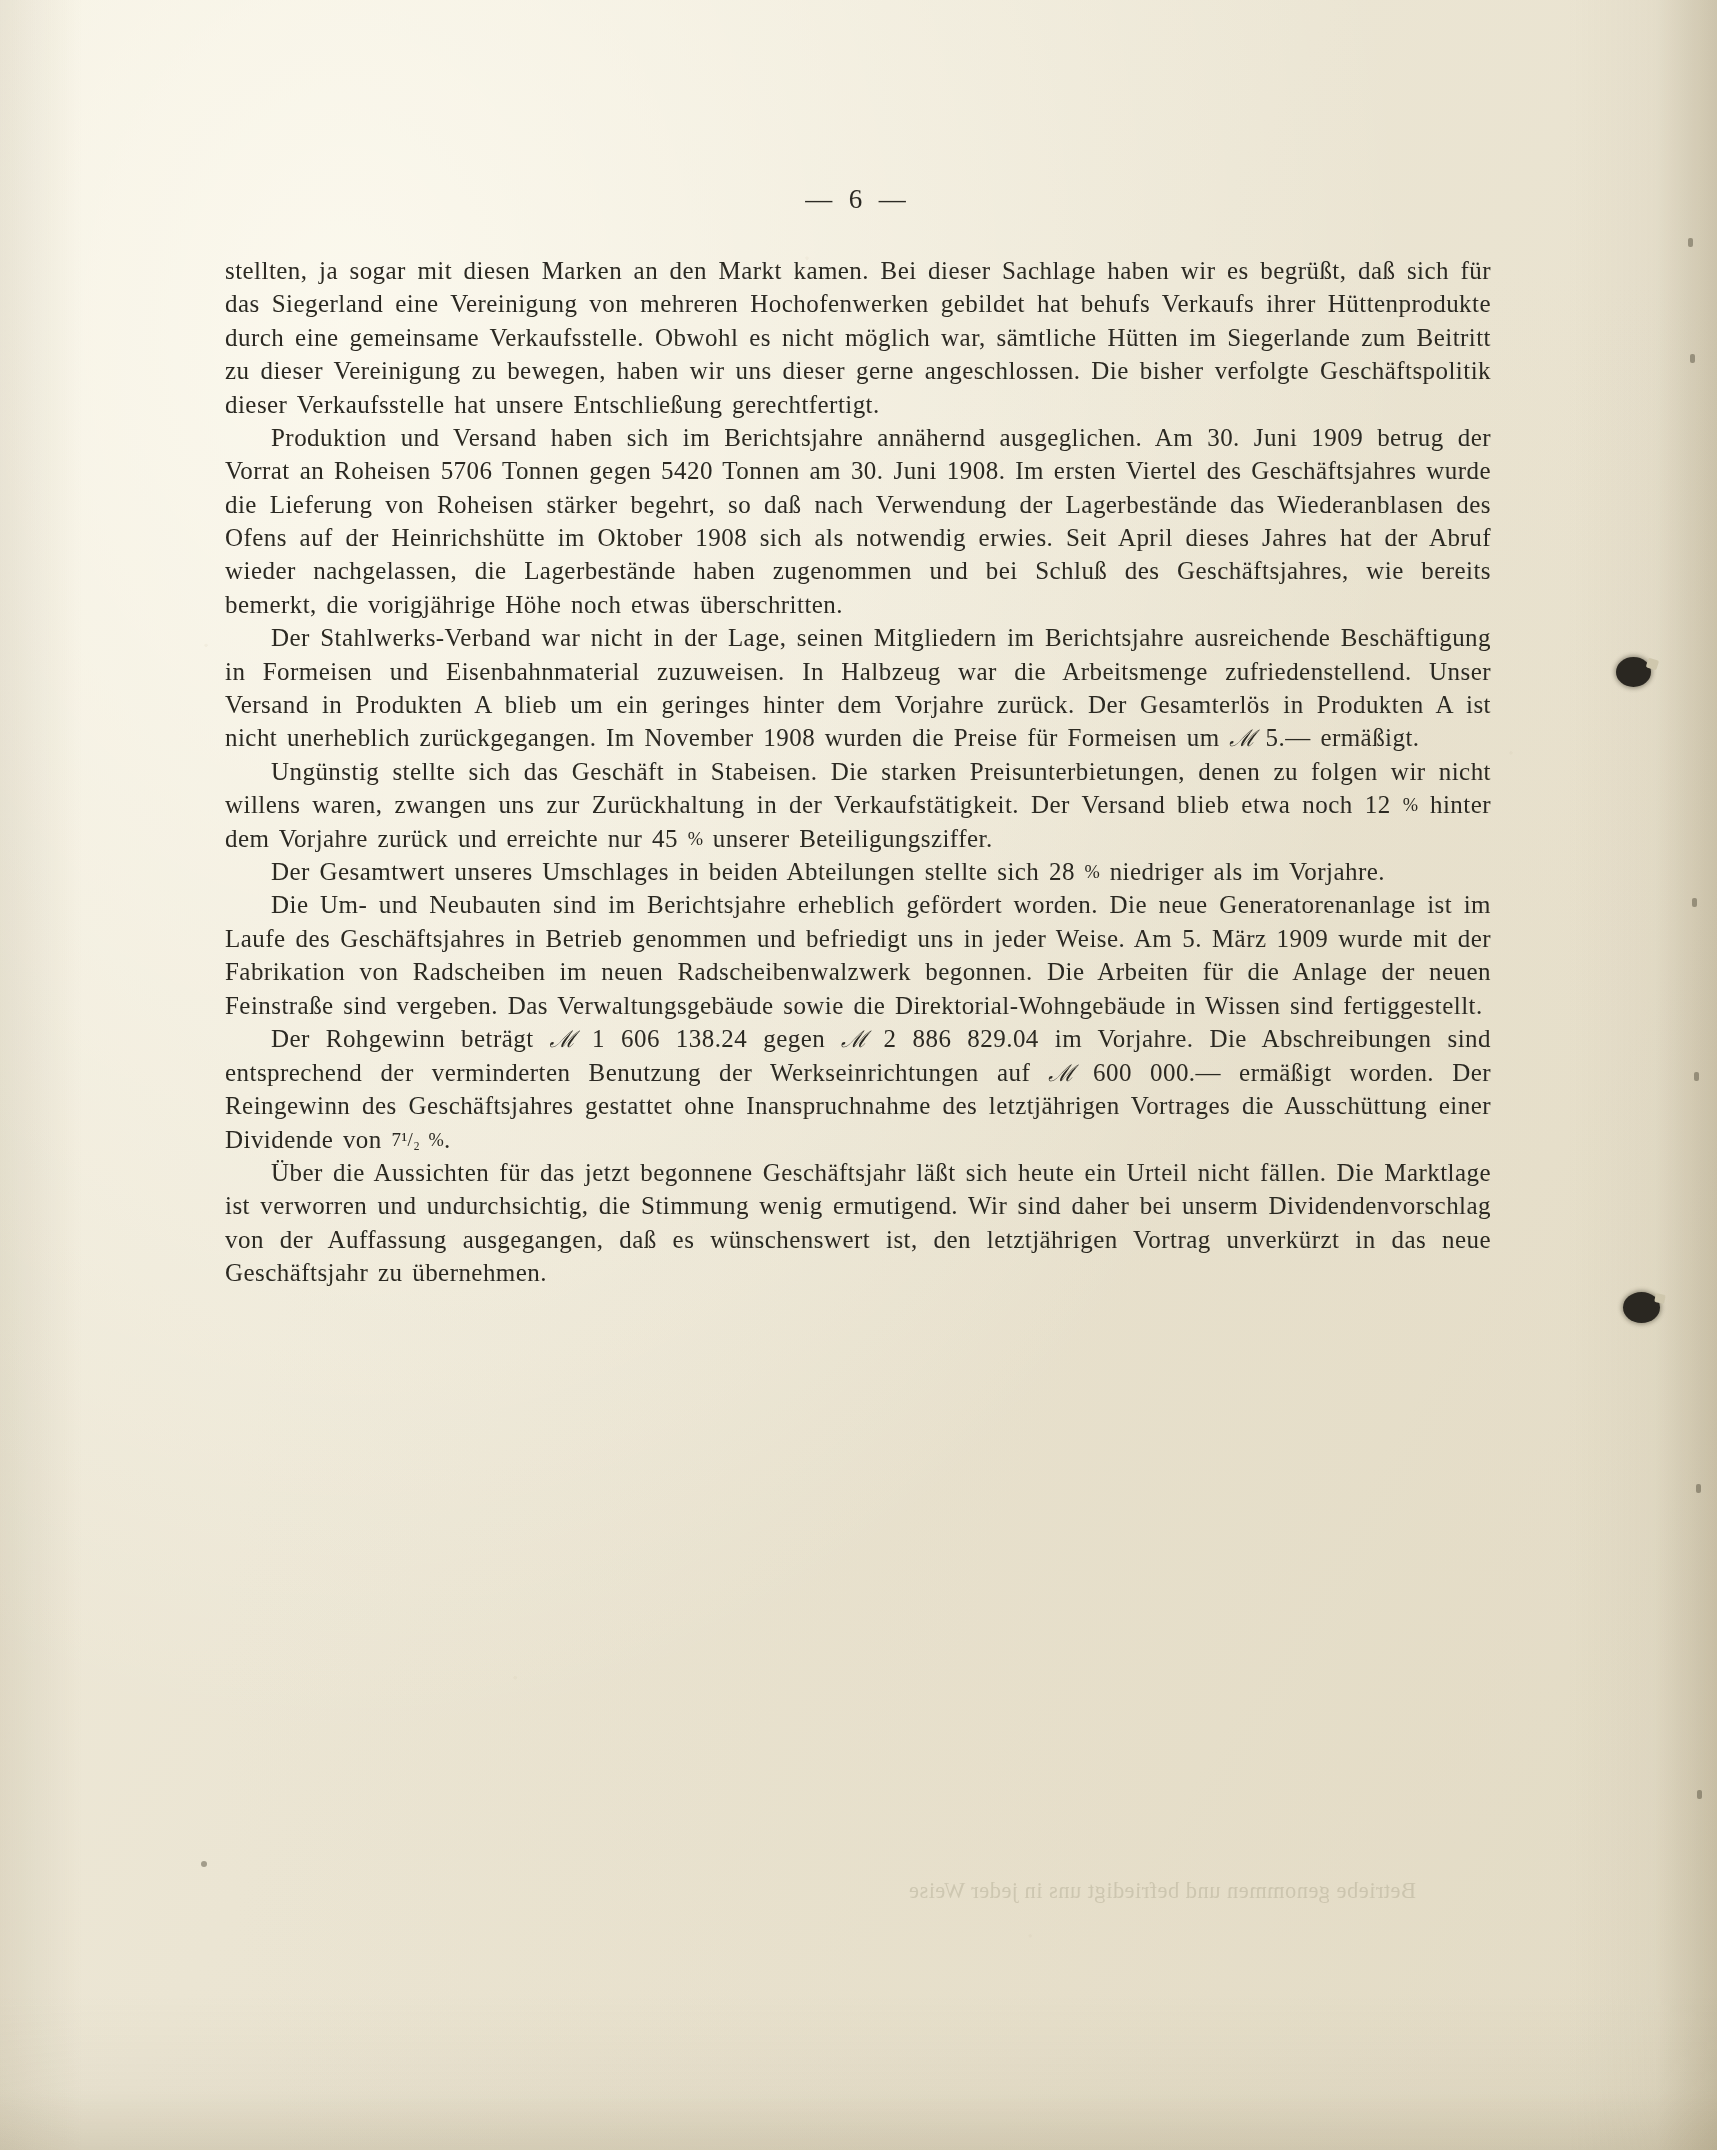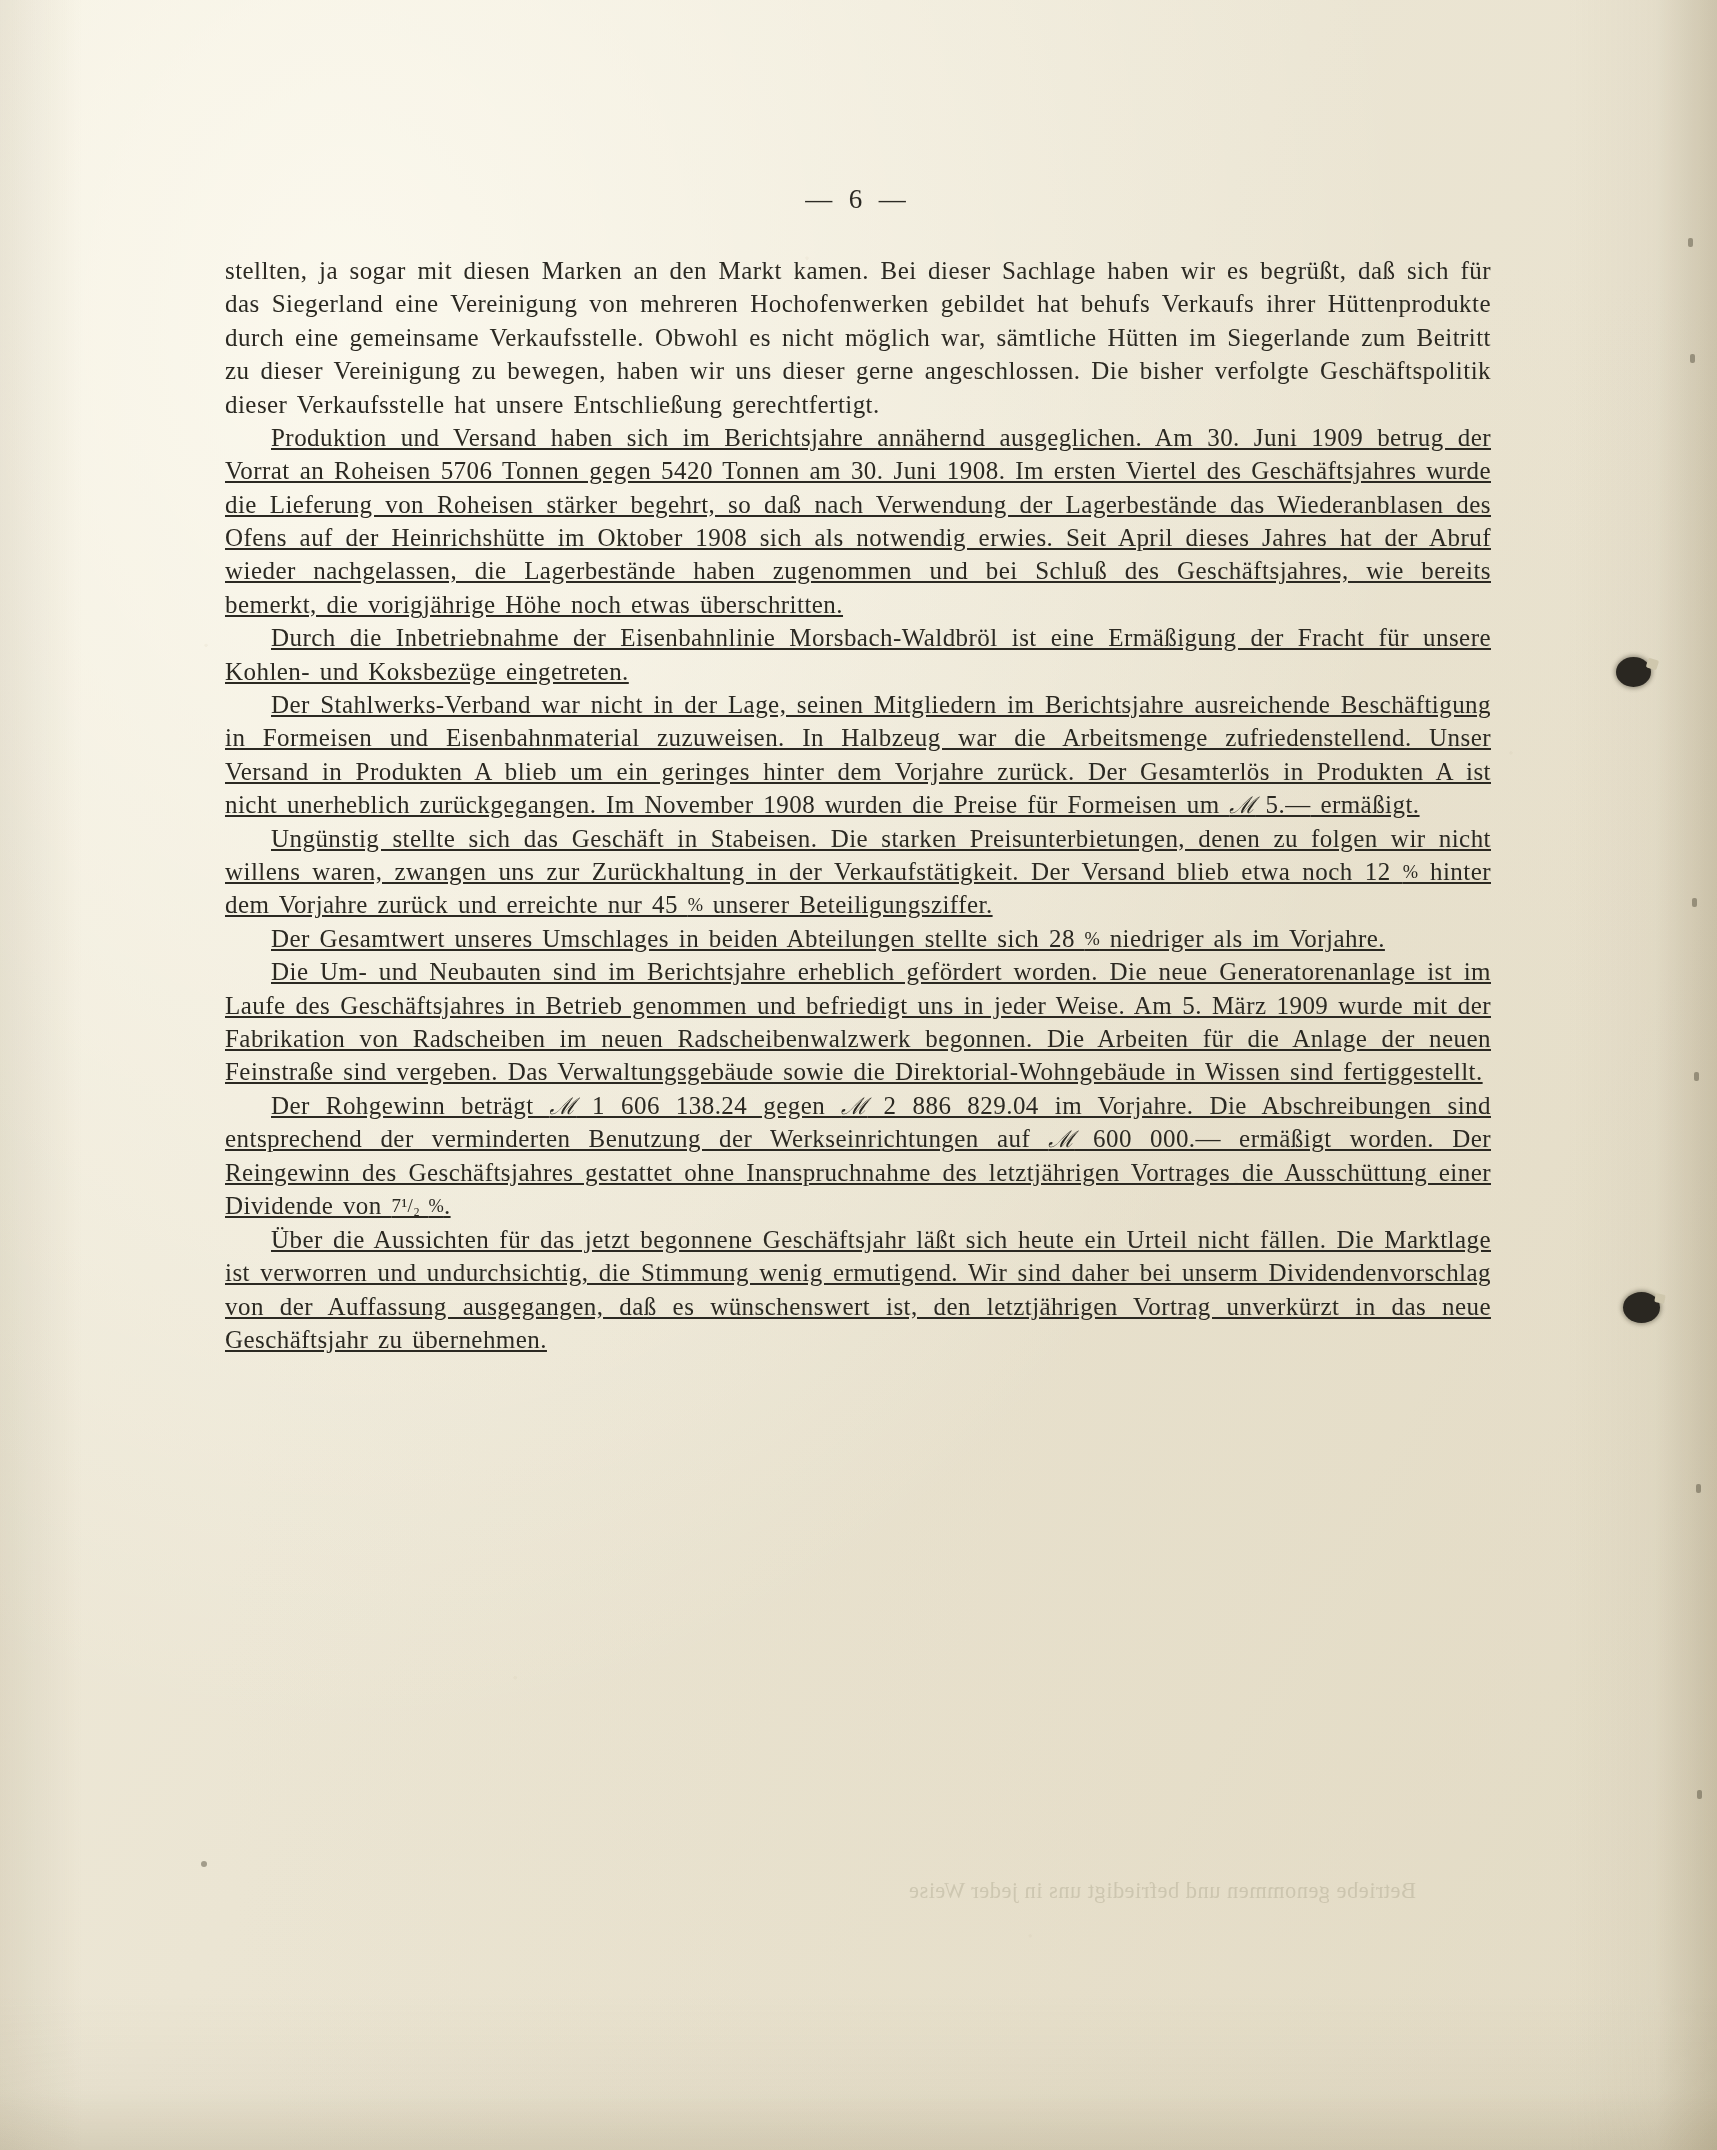--- a/index.html
+++ b/index.html
@@ -72,21 +72,20 @@
     color: #2b2922;
     letter-spacing: 0.018em;
     word-spacing: 0.12em;
     text-indent: 0;
   }
   p.para + p.para {
     margin-top: 0px;
   }
   p.indent {
     text-indent: 46px;
-    text-decoration: underline;
   }
   .mk {
     font-family: "Liberation Serif", serif;
     font-style: italic;
     font-size: 23px;
     letter-spacing: 0;
   }
   .pct {
     font-size: 18.4px;
     vertical-align: 0.12em;
@@ -141,21 +140,20 @@
   <div class="edge-shade"></div>
 
   <div class="content">
 
     <div class="folio">—  6  —</div>
 
     <p class="para">stellten, ja sogar mit diesen Marken an den Markt kamen. Bei dieser Sachlage haben wir es begrüßt, daß sich für das Siegerland eine Vereinigung von mehreren Hochofenwerken gebildet hat behufs Verkaufs ihrer Hüttenprodukte durch eine gemeinsame Verkaufsstelle. Obwohl es nicht möglich war, sämtliche Hütten im Siegerlande zum Beitritt zu dieser Vereinigung zu bewegen, haben wir uns dieser gerne angeschlossen. Die bisher verfolgte Geschäftspolitik dieser Verkaufsstelle hat unsere Entschließung gerechtfertigt.</p>
 
     <p class="para indent">Produktion und Versand haben sich im Berichtsjahre annähernd ausgeglichen. Am 30. Juni 1909 betrug der Vorrat an Roheisen 5706 Tonnen gegen 5420 Tonnen am 30. Juni 1908. Im ersten Viertel des Geschäftsjahres wurde die Lieferung von Roheisen stärker begehrt, so daß nach Verwendung der Lagerbestände das Wiederanblasen des Ofens auf der Heinrichshütte im Oktober 1908 sich als notwendig erwies. Seit April dieses Jahres hat der Abruf wieder nachgelassen, die Lagerbestände haben zugenommen und bei Schluß des Geschäftsjahres, wie bereits bemerkt, die vorigjährige Höhe noch etwas überschritten.</p>
 
-    <p class="para indent">Durch die Inbetriebnahme der Eisenbahnlinie Morsbach-Waldbröl ist eine Ermäßigung der Fracht für unsere Kohlen- und Koksbezüge eingetreten.</p>
 
     <p class="para indent"><span>Der Stahlwerks-Verband war nicht in der Lage, seinen Mitgliedern im Berichtsjahre ausreichende Beschäftigung in Formeisen und Eisenbahnmaterial zuzuweisen. In Halbzeug war die Arbeitsmenge zufriedenstellend. Unser Versand in Produkten A blieb um ein geringes hinter dem Vorjahre zurück. Der Gesamterlös in Produkten A ist nicht unerheblich zurückgegangen. Im November 1908 wurden die Preise für Formeisen um </span><span class="mk">ℳ</span><span> 5.—</span><span> ermäßigt.</span></p>
 
     <p class="para indent"><span>Ungünstig stellte sich das Geschäft in Stabeisen. Die starken Preisunterbietungen, denen zu folgen wir nicht willens waren, zwangen uns zur Zurückhaltung in der Verkaufstätigkeit. Der Versand blieb etwa noch 12 </span><span class="pct">%</span><span> hinter dem Vorjahre zurück und erreichte nur 45 </span><span class="pct">%</span><span> unserer Beteiligungsziffer.</span></p>
 
 
     <p class="para indent"><span>Der Gesamtwert unseres Umschlages in beiden Abteilungen stellte sich 28 </span><span class="pct">%</span><span> niedriger als im Vorjahre.</span></p>
 
     <p class="para indent">Die Um- und Neubauten sind im Berichtsjahre erheblich gefördert worden. Die neue Generatorenanlage ist im Laufe des Geschäftsjahres in Betrieb genommen und befriedigt uns in jeder Weise. Am 5. März 1909 wurde mit der Fabrikation von Radscheiben im neuen Radscheibenwalzwerk begonnen. Die Arbeiten für die Anlage der neuen Feinstraße sind vergeben. Das Verwaltungsgebäude sowie die Direktorial-Wohngebäude in Wissen sind fertiggestellt.</p>
 

